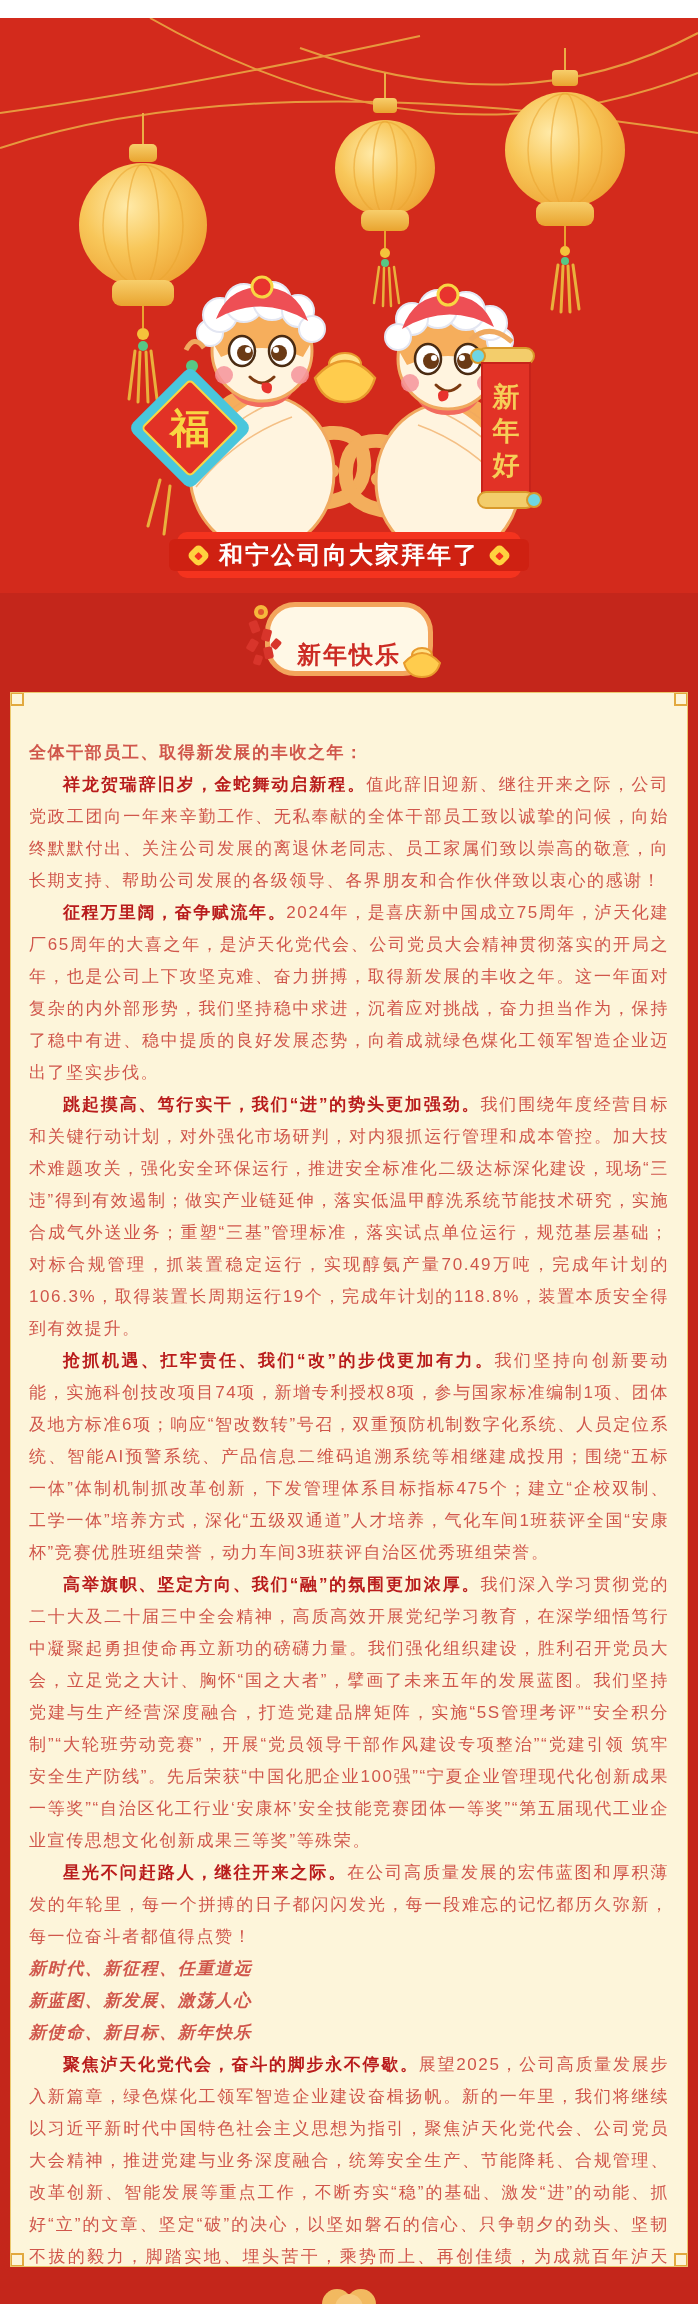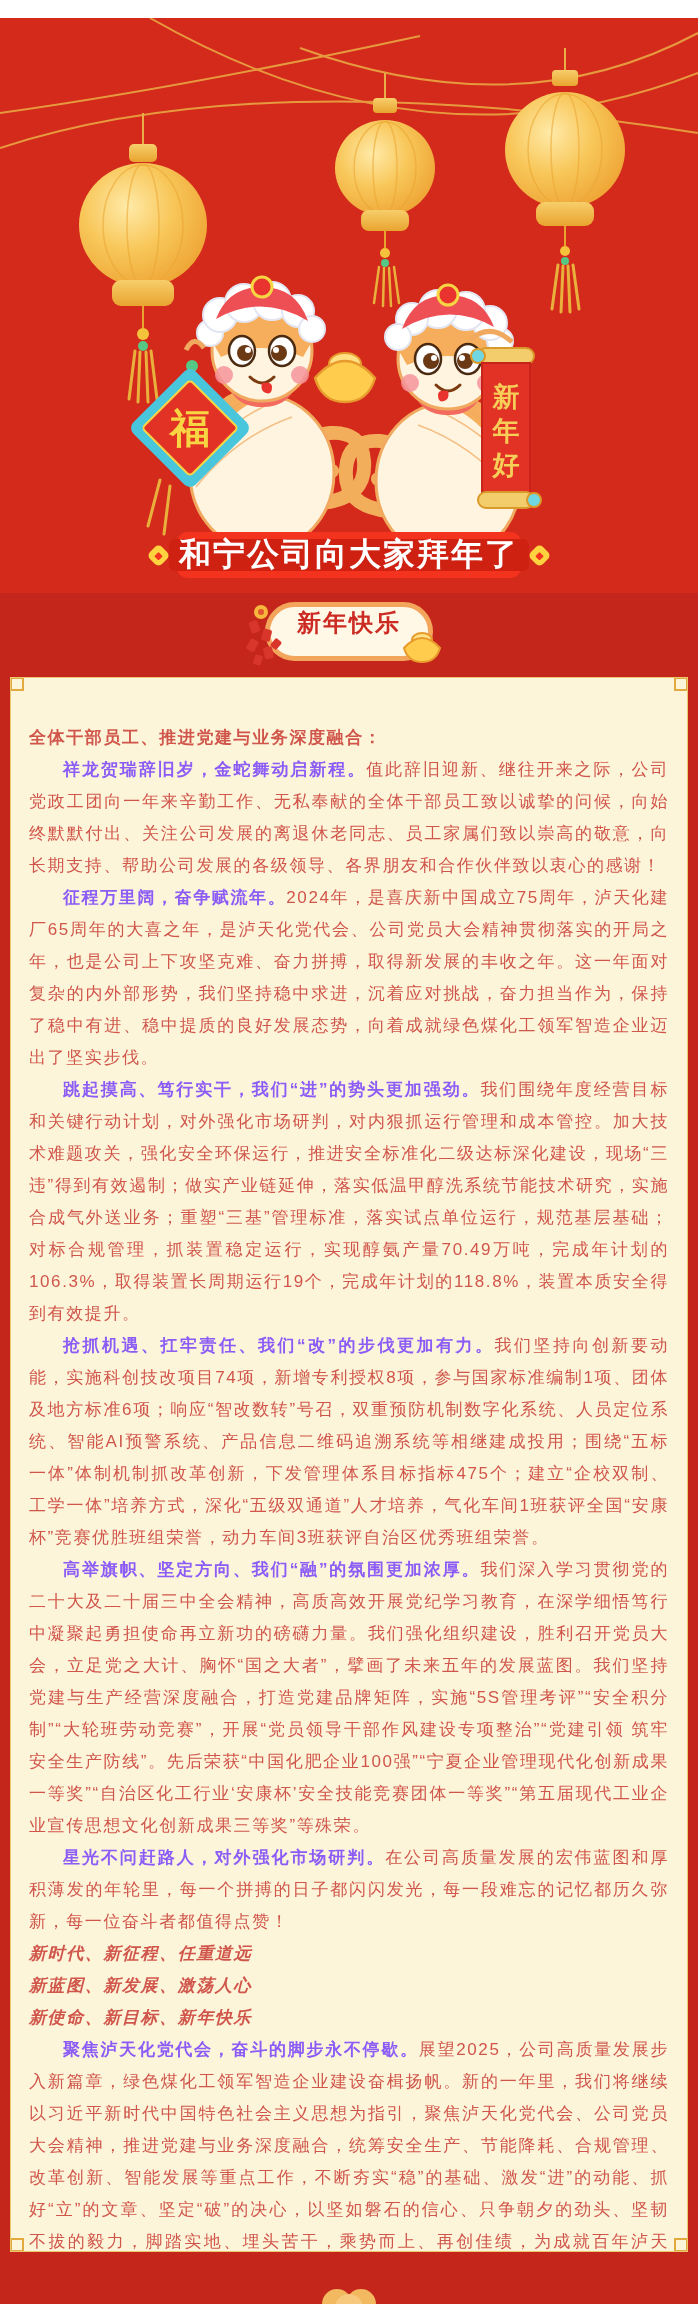--- a/index.html
+++ b/index.html
@@ -7,43 +7,43 @@
   .page{width:698px;height:2304px;overflow:hidden;position:relative;}
   .top-strip{height:18px;background:#ffffff;}
   
   .hero{position:relative;height:575px;background:#d32a1c;overflow:hidden;}
   .hero-art{position:absolute;left:0;top:0;width:698px;height:575px;display:block;}
   .banner{position:absolute;top:514px;left:50%;transform:translateX(-50%);
           width:344px;height:46px;background:#f4331e;border-radius:10px;
           display:flex;align-items:center;justify-content:center;gap:12px;z-index:3;}
   .banner::before{content:'';position:absolute;left:-8px;right:-8px;top:7px;bottom:7px;
           background:#cf2112;border-radius:6px;z-index:-1;}
-  .banner-text{color:#ffffff;font-weight:bold;font-size:32px;letter-spacing:2px;white-space:nowrap;}
+  .banner-text{color:#ffffff;font-weight:bold;font-size:24px;letter-spacing:2px;white-space:nowrap;}
   .orn{width:17px;height:17px;background:#ffd23f;border-radius:5px;transform:rotate(45deg);
        display:flex;align-items:center;justify-content:center;flex:0 0 auto;}
   .orn i{display:block;width:6px;height:6px;background:#f4331e;border-radius:1px;}
   
   .lower{position:relative;height:1711px;background:#c4261b;overflow:hidden;}
-  .ribbon{position:relative;width:168px;height:59px;margin:9px auto 16px;
+  .ribbon{position:relative;width:168px;height:74px;margin:9px auto 16px;
           background:#fff8e6;border:5px solid #f3a55c;border-radius:30px;box-sizing:border-box;
-          display:flex;align-items:flex-start;justify-content:center;z-index:2;}
+          display:flex;align-items:flex-end;justify-content:center;z-index:2;}
   .ribbon-label{color:#cc2b24;font-weight:bold;font-size:24px;letter-spacing:2px;white-space:nowrap;}
   .ribbon .decor-left{position:absolute;left:-26px;top:-4px;}
   .ribbon .decor-right{position:absolute;right:-16px;bottom:-8px;}
   
   .card{position:relative;margin:6px 10px 0;height:1575px;box-sizing:border-box;
         background:#fdf5da;border:1px solid #ecc86e;padding:44px 18px 0;overflow:hidden;}
   .corner{position:absolute;width:10px;height:10px;border:2px solid #e2a93f;background:#fdf5da;}
   .corner.tl{left:-1px;top:-1px;}  .corner.tr{right:-1px;top:-1px;}
   .corner.bl{left:-1px;bottom:-1px;} .corner.br{right:-1px;bottom:-1px;}
   .card p{margin:0;font-size:17px;line-height:32px;letter-spacing:1.6px;
           color:#d0564b;text-align:justify;}
   .salutation{font-weight:bold;color:#c22a20;}
   .para{text-indent:2em;}
-  .lead{font-weight:bold;color:#8b5cf6;}
+  .lead{font-weight:bold;color:#b91c1c;}
   .slogan{text-align:center;font-weight:bold;color:#c22a20;font-style:italic;}
   .bottom-decor{position:absolute;bottom:0;left:50%;transform:translateX(-50%);width:64px;height:17px;}
   svg text{font-family:"Liberation Sans","DejaVu Sans",sans-serif;font-weight:bold;}
 </style>
 </head>
 <body>
 
 <div class="page">
   <div class="top-strip"></div>
 
@@ -203,28 +203,28 @@
         <path d="M4,20 q18,-20 36,0 q-4,14 -18,14 q-14,0 -18,-14 z" fill="#ffcc4d" stroke="#e89b2d" stroke-width="2"></path>
       </svg>
     </div>
 
     <div class="card">
       <span class="corner tl"></span>
       <span class="corner tr"></span>
       <span class="corner bl"></span>
       <span class="corner br"></span>
 
-      <p class="salutation">全体干部员工、推进党建与业务深度融合：</p>
+      <p class="salutation">全体干部员工、取得新发展的丰收之年：</p>
 
       <p class="para"><span class="lead">祥龙贺瑞辞旧岁，金蛇舞动启新程。</span><span>值此辞旧迎新、继往开来之际，公司党政工团向一年来辛勤工作、无私奉献的全体干部员工致以诚挚的问候，向始终默默付出、关注公司发展的离退休老同志、员工家属们致以崇高的敬意，向长期支持、帮助公司发展的各级领导、各界朋友和合作伙伴致以衷心的感谢！</span></p>
       <p class="para"><span class="lead">征程万里阔，奋争赋流年。</span><span>2024年，是喜庆新中国成立75周年，泸天化建厂65周年的大喜之年，是泸天化党代会、公司党员大会精神贯彻落实的开局之年，也是公司上下攻坚克难、奋力拼搏，取得新发展的丰收之年。这一年面对复杂的内外部形势，我们坚持稳中求进，沉着应对挑战，奋力担当作为，保持了稳中有进、稳中提质的良好发展态势，向着成就绿色煤化工领军智造企业迈出了坚实步伐。</span></p>
       <p class="para"><span class="lead">跳起摸高、笃行实干，我们“进”的势头更加强劲。</span><span>我们围绕年度经营目标和关键行动计划，对外强化市场研判，对内狠抓运行管理和成本管控。加大技术难题攻关，强化安全环保运行，推进安全标准化二级达标深化建设，现场“三违”得到有效遏制；做实产业链延伸，落实低温甲醇洗系统节能技术研究，实施合成气外送业务；重塑“三基”管理标准，落实试点单位运行，规范基层基础；对标合规管理，抓装置稳定运行，实现醇氨产量70.49万吨，完成年计划的106.3%，取得装置长周期运行19个，完成年计划的118.8%，装置本质安全得到有效提升。</span></p>
       <p class="para"><span class="lead">抢抓机遇、扛牢责任、我们“改”的步伐更加有力。</span><span>我们坚持向创新要动能，实施科创技改项目74项，新增专利授权8项，参与国家标准编制1项、团体及地方标准6项；响应“智改数转”号召，双重预防机制数字化系统、人员定位系统、智能AI预警系统、产品信息二维码追溯系统等相继建成投用；围绕“五标一体”体制机制抓改革创新，下发管理体系目标指标475个；建立“企校双制、工学一体”培养方式，深化“五级双通道”人才培养，气化车间1班获评全国“安康杯”竞赛优胜班组荣誉，动力车间3班获评自治区优秀班组荣誉。</span></p>
       <p class="para"><span class="lead">高举旗帜、坚定方向、我们“融”的氛围更加浓厚。</span><span>我们深入学习贯彻党的二十大及二十届三中全会精神，高质高效开展党纪学习教育，在深学细悟笃行中凝聚起勇担使命再立新功的磅礴力量。我们强化组织建设，胜利召开党员大会，立足党之大计、胸怀“国之大者”，擘画了未来五年的发展蓝图。我们坚持党建与生产经营深度融合，打造党建品牌矩阵，实施“5S管理考评”“安全积分制”“大轮班劳动竞赛”，开展“党员领导干部作风建设专项整治”“党建引领 筑牢安全生产防线”。先后荣获“中国化肥企业100强”“宁夏企业管理现代化创新成果一等奖”“自治区化工行业‘安康杯’安全技能竞赛团体一等奖”“第五届现代工业企业宣传思想文化创新成果三等奖”等殊荣。</span></p>
-      <p class="para"><span class="lead">星光不问赶路人，对外强化市场研判。</span><span>在公司高质量发展的宏伟蓝图和厚积薄发的年轮里，每一个拼搏的日子都闪闪发光，每一段难忘的记忆都历久弥新，每一位奋斗者都值得点赞！</span></p>
+      <p class="para"><span class="lead">星光不问赶路人，继往开来之际。</span><span>在公司高质量发展的宏伟蓝图和厚积薄发的年轮里，每一个拼搏的日子都闪闪发光，每一段难忘的记忆都历久弥新，每一位奋斗者都值得点赞！</span></p>
 
       <p class="slogan">新时代、新征程、任重道远</p>
       <p class="slogan">新蓝图、新发展、激荡人心</p>
       <p class="slogan">新使命、新目标、新年快乐</p>
 
       <p class="para"><span class="lead">聚焦泸天化党代会，奋斗的脚步永不停歇。</span><span>展望2025，公司高质量发展步入新篇章，绿色煤化工领军智造企业建设奋楫扬帆。新的一年里，我们将继续以习近平新时代中国特色社会主义思想为指引，聚焦泸天化党代会、公司党员大会精神，推进党建与业务深度融合，统筹安全生产、节能降耗、合规管理、改革创新、智能发展等重点工作，不断夯实“稳”的基础、激发“进”的动能、抓好“立”的文章、坚定“破”的决心，以坚如磐石的信心、只争朝夕的劲头、坚韧不拔的毅力，脚踏实地、埋头苦干，乘势而上、再创佳绩，为成就百年泸天化，打造绿色煤化工领军智造企业而努力奋斗！</span></p>
 
     </div>
 
     <svg class="bottom-decor" width="64" height="17" viewBox="0 0 64 17">

